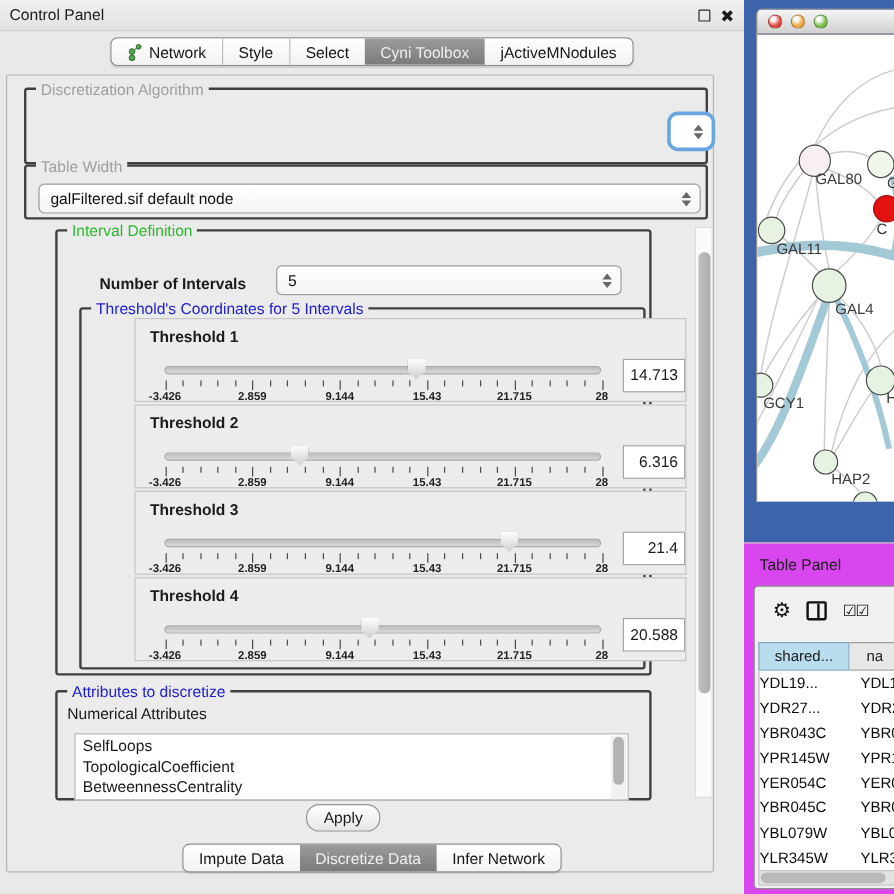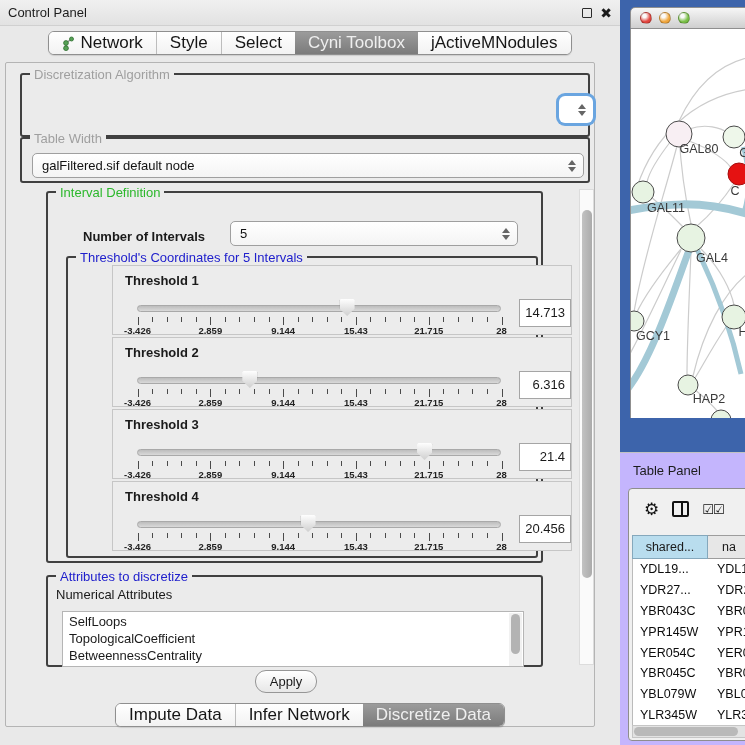--- a/index.html
+++ b/index.html
@@ -15,21 +15,21 @@
   .titlebar .title { font-size:13px; color:#1c1c1c; }
   .tb-icons { margin-left:auto; display:flex; align-items:center; gap:8px; }
   .float-ic { width:10px; height:10px; border:1.6px solid #2b2b2b; border-radius:1px; }
   .close-ic { font-size:14px; font-weight:bold; color:#1b1b1b; line-height:10px; }
 
   
   .tabbar { position:absolute; left:0; top:31px; width:620px; display:flex; justify-content:center; }
   .bottom-tabbar { position:absolute; left:0; top:703px; width:620px; display:flex; justify-content:center; }
   .segctl { display:inline-flex; background:#ffffff; border:1px solid #8f8f8f; border-radius:6px;
             overflow:hidden; height:24px; box-shadow:0 1px 1px rgba(0,0,0,.12); }
-  .seg { display:flex; align-items:center; gap:5px; padding:0 13px; font-size:17px; color:#161616;
+  .seg { display:flex; align-items:center; gap:5px; padding:0 13px; font-size:13px; color:#161616;
          background:linear-gradient(#ffffff,#f2f2f2); white-space:nowrap; }
   .seg.active { background:linear-gradient(#9b9b9b,#7b7b7b); color:#efefef; }
   .seg:not(.active)+.seg:not(.active) { border-left:1px solid #bdbdbd; }
 
   
   .outer-panel { position:absolute; left:5px; top:62px; width:590px; height:665px;
                  background:#ebebeb; border:1px solid #b4b4b4; border-radius:2px; }
 
   .groupbox { position:absolute; border:2px solid #404040; border-radius:3px; background:#ebebeb; }
   .groupbox > .gtitle { position:absolute; top:-8px; left:8px; background:#ebebeb; padding:0 4px;
@@ -95,40 +95,40 @@
   
   .desktop { position:absolute; left:620px; top:0; width:125px; height:452px; background:#3d64ab; }
   .net-window { position:absolute; left:630px; top:7px; width:120px; height:411px; }
   .net-titlebar { position:absolute; left:0; top:0; width:120px; height:22px;
                   background:linear-gradient(#f6f6f6,#cfcfcf); border:1px solid #8f8f8f;
                   border-radius:5px 0 0 0; display:flex; align-items:center; gap:7px; padding-left:9px; }
   .light { width:12px; height:12px; border-radius:50%; border:1px solid rgba(0,0,0,.25); }
   .net-canvas { position:absolute; left:0; top:22px; width:120px; height:389px; background:#fff;
                 border-left:1px solid #8f8f8f; }
 
-  .tp-area { position:absolute; left:620px; top:452px; width:125px; height:293px; background:#c4b5fd;
+  .tp-area { position:absolute; left:620px; top:452px; width:125px; height:293px; background:#d946ef;
              border-top:1px solid #c2c2c2; }
   .tp-title { position:absolute; left:13px; top:10px; font-size:13px; color:#1c1c1c; }
   .tp-window { position:absolute; left:8px; top:35px; width:120px; height:253px; background:#f0f0f0;
                border:1px solid #8e8e8e; border-radius:4px 0 0 4px; }
   .tp-toolbar { position:absolute; left:0; top:0; width:100%; height:40px; display:flex;
                 align-items:center; gap:13px; padding-left:15px; }
   .gear-glyph { font-size:17px; color:#111; font-family:"DejaVu Sans",sans-serif; }
   .cols-ic { width:17px; height:16px; border:2px solid #111; border-radius:2px; position:relative; }
   .cols-ic:before { content:""; position:absolute; left:50%; top:0; width:2px; height:100%; background:#111; }
   .checks { font-size:13px; letter-spacing:-1px; color:#111; font-family:"DejaVu Sans",sans-serif; }
   .tp-header { position:absolute; left:3px; top:46px; display:flex; height:24px; }
   .tp-h1 { width:76px; background:#b9ddee; border:1px solid #85a8bc; font-size:12.5px;
            display:flex; align-items:center; justify-content:center; }
   .tp-h2 { width:60px; background:#e7e7e7; border:1px solid #9d9d9d; border-left:none; font-size:12.5px;
            display:flex; align-items:center; padding-left:14px; }
   .tp-rows { position:absolute; left:3px; top:70px; width:136px; height:166px; background:#fff;
              overflow:hidden; border-left:1px solid #bbb; }
   .tp-row { display:flex; height:20.8px; align-items:center; font-size:12.5px; color:#0c0c0c; }
-  .tp-c1 { width:76px; padding-left:7px; white-space:nowrap; }
+  .tp-c1 { width:76px; white-space:nowrap; }
   .tp-c2 { padding-left:8px; white-space:nowrap; }
   .hscroll { position:absolute; left:3px; top:236px; width:114px; height:13px; background:#e3e3e3;
              border:1px solid #c6c6c6; }
   .hscroll .thumb { position:absolute; left:1px; top:1px; width:104px; height:9px;
                     background:#b9b9b9; border-radius:5px; }
 </style>
 </head>
 <body>
 
 <div class="app">
@@ -316,21 +316,21 @@
               <div class="tick" style="left: 359.38px;"></div>
               <div class="tick" style="left: 373.94px;"></div>
               <div class="tick major" style="left: 388.5px;"></div>
               <div class="tick-label" style="left: 388.5px;">28</div>
             </div>
 
   <div class="th-row" style="top: 288px;">
     <span class="th-label">Threshold 4</span>
     <div class="th-track"></div>
     <div class="th-thumb" style="left: 187.577px;"></div>
-    <div class="th-value">20.456</div>
+    <div class="th-value">20.588</div>
   <div class="tick major" style="left: 24.5px;"></div>
               <div class="tick-label" style="left: 24.5px;">-3.426</div>
               <div class="tick" style="left: 39.06px;"></div>
               <div class="tick" style="left: 53.62px;"></div>
               <div class="tick" style="left: 68.18px;"></div>
               <div class="tick" style="left: 82.74px;"></div>
               <div class="tick major" style="left: 97.3px;"></div>
               <div class="tick-label" style="left: 97.3px;">2.859</div>
               <div class="tick" style="left: 111.86px;"></div>
               <div class="tick" style="left: 126.42px;"></div>
@@ -380,25 +380,25 @@
       </div>
 
       <div class="apply-btn">Apply</div>
     </div>
 
     <div class="bottom-tabbar">
       <div class="segctl" id="bottom-tabs">
           <div class="seg">
             <span>Impute Data</span>
           </div>
+          <div class="seg active">
+            <span>Discretize Data</span>
+          </div>
           <div class="seg">
             <span>Infer Network</span>
-          </div>
-          <div class="seg active">
-            <span>Discretize Data</span>
           </div>
         </div>
     </div>
   </div>
 
   <div class="desktop"></div>
 
   <div class="net-window">
     <div class="net-titlebar">
       <span class="light" id="tl0" style="background: radial-gradient(circle at 35% 30%, rgba(255, 255, 255, 0.8) 0px, rgba(255, 255, 255, 0.8) 18%, rgb(226, 69, 62) 60%);"></span>

